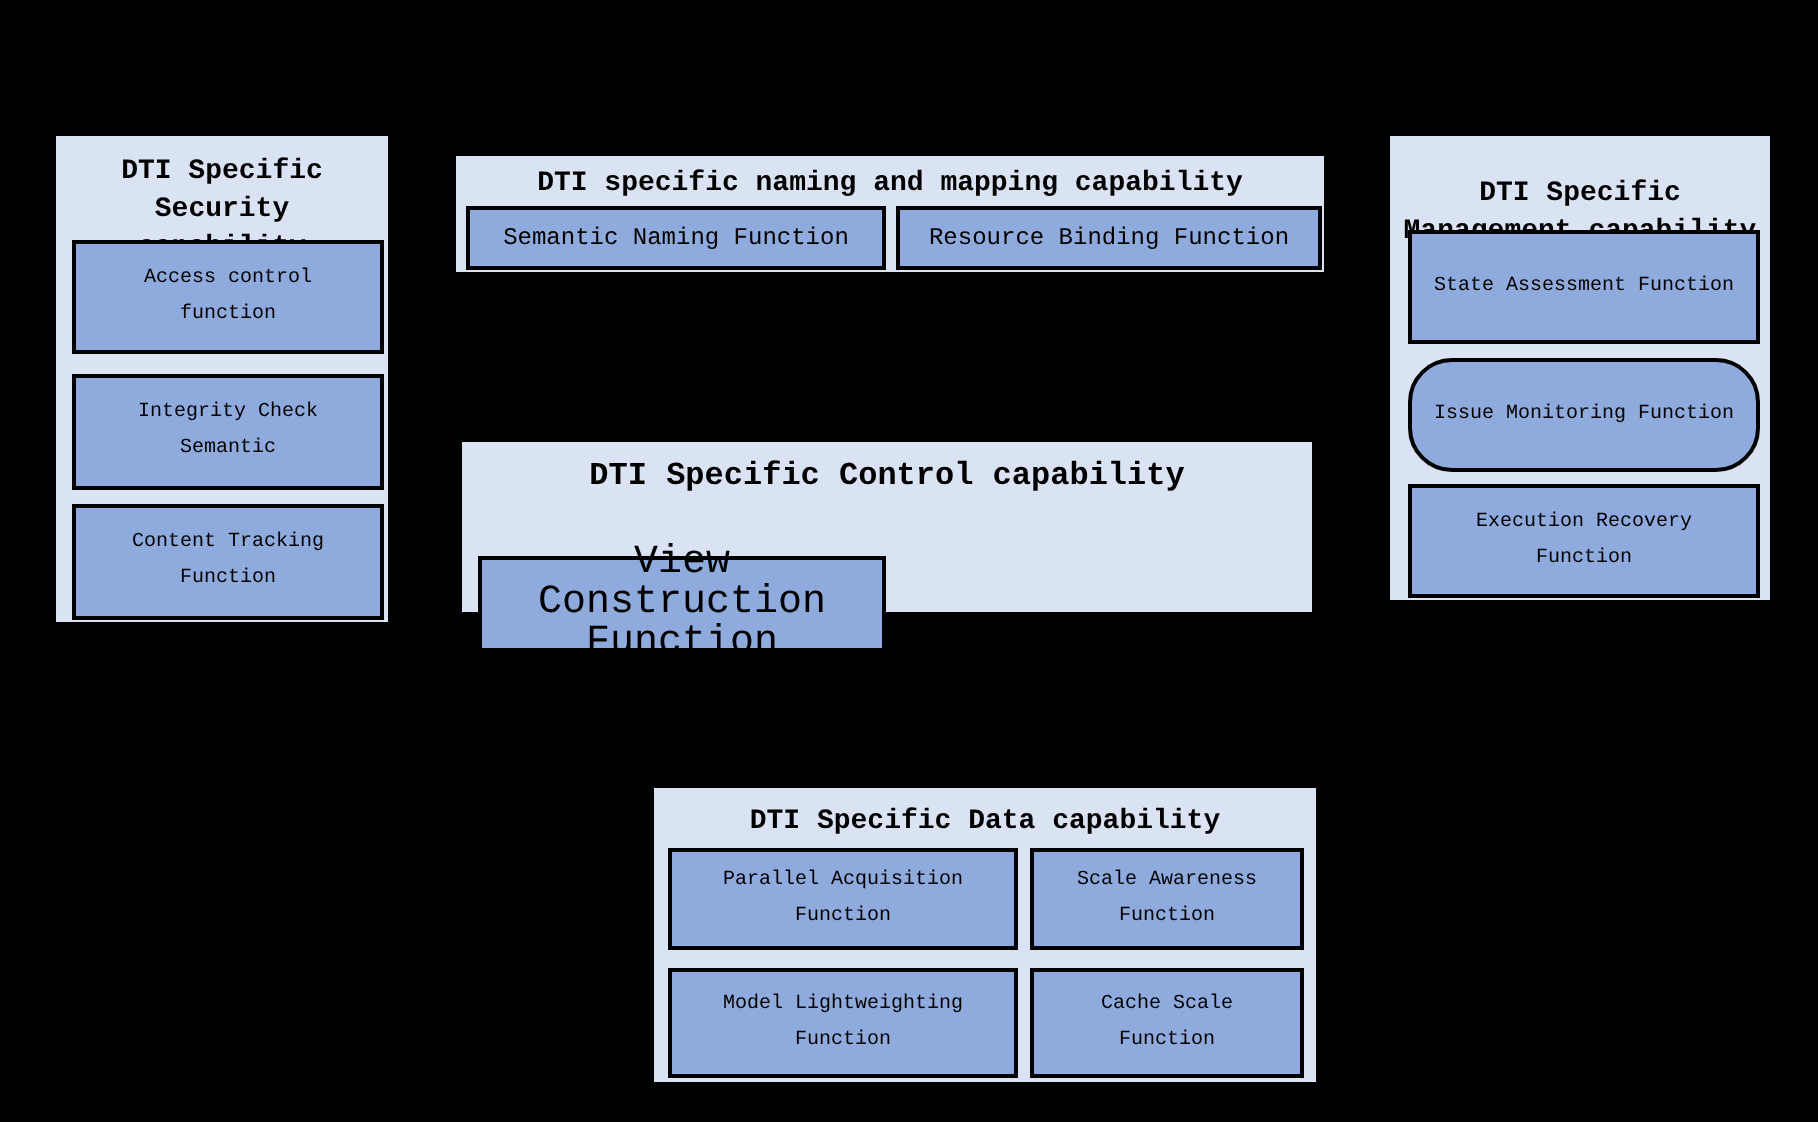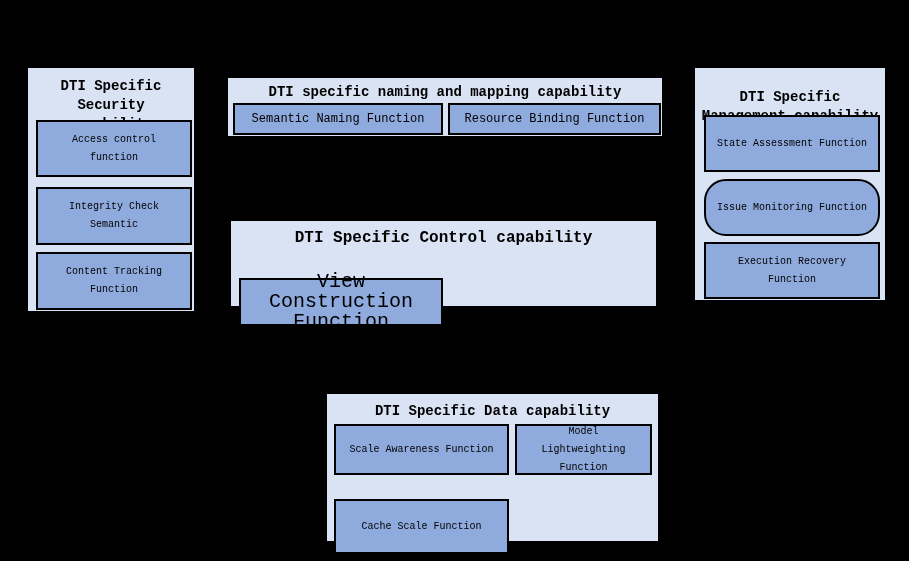--- a/index.html
+++ b/index.html
@@ -77,21 +77,21 @@
   #g-management .fn{left:9px;width:176px;}
   #g-management .fn:nth-of-type(1){top:47px;height:57px;}
   #g-management .fn:nth-of-type(2){top:111px;height:57px;border-radius:22px;}
   #g-management .fn:nth-of-type(3){top:174px;height:57px;}
 
   
   #g-data{left:325px;top:392px;width:335px;height:151px;}
   #g-data .group-title{padding-top:8px;}
   #g-data .fn:nth-of-type(1){left:7px;top:30px;width:175px;height:51px;}
   #g-data .fn:nth-of-type(2){left:188px;top:30px;width:137px;height:51px;}
-  #g-data .fn:nth-of-type(3){left:7px;top:90px;width:175px;height:55px;margin-top:15px;}
+  #g-data .fn:nth-of-type(3){left:7px;top:90px;width:175px;height:55px;}
   #g-data .fn:nth-of-type(4){left:188px;top:90px;width:137px;height:55px;}
 </style>
 </head>
 <body>
 
 <div class="canvas">
 
   <section class="group" id="g-security">
     <h2 class="group-title">DTI Specific Security capability</h2>
     <div class="fn">Access control function</div>
@@ -112,18 +112,19 @@
 
   <section class="group" id="g-management">
     <h2 class="group-title">DTI Specific Management capability</h2>
     <div class="fn">State Assessment Function</div>
     <div class="fn">Issue Monitoring Function</div>
     <div class="fn">Execution Recovery Function</div>
   </section>
 
   <section class="group" id="g-data">
     <h2 class="group-title">DTI Specific Data capability</h2>
+    <div class="fn">Parallel Acquisition Function</div>
     <div class="fn">Scale Awareness Function</div>
     <div class="fn">Model Lightweighting Function</div>
     <div class="fn">Cache Scale Function</div>
   </section>
 
 </div>
 
 </body></html>

